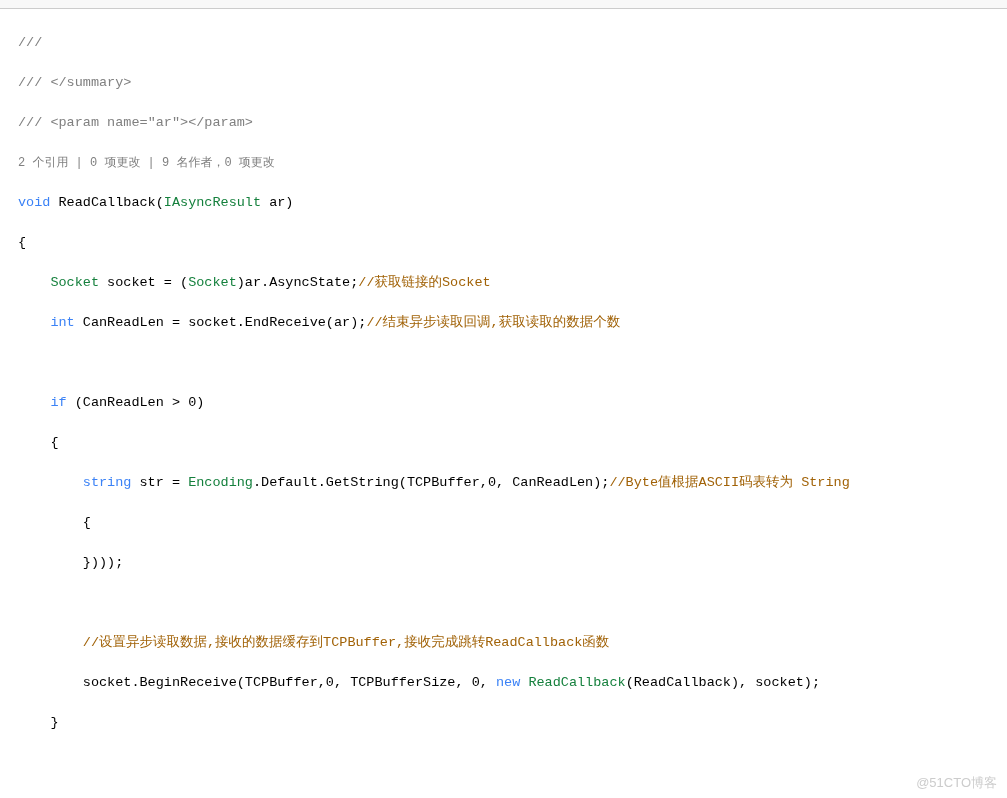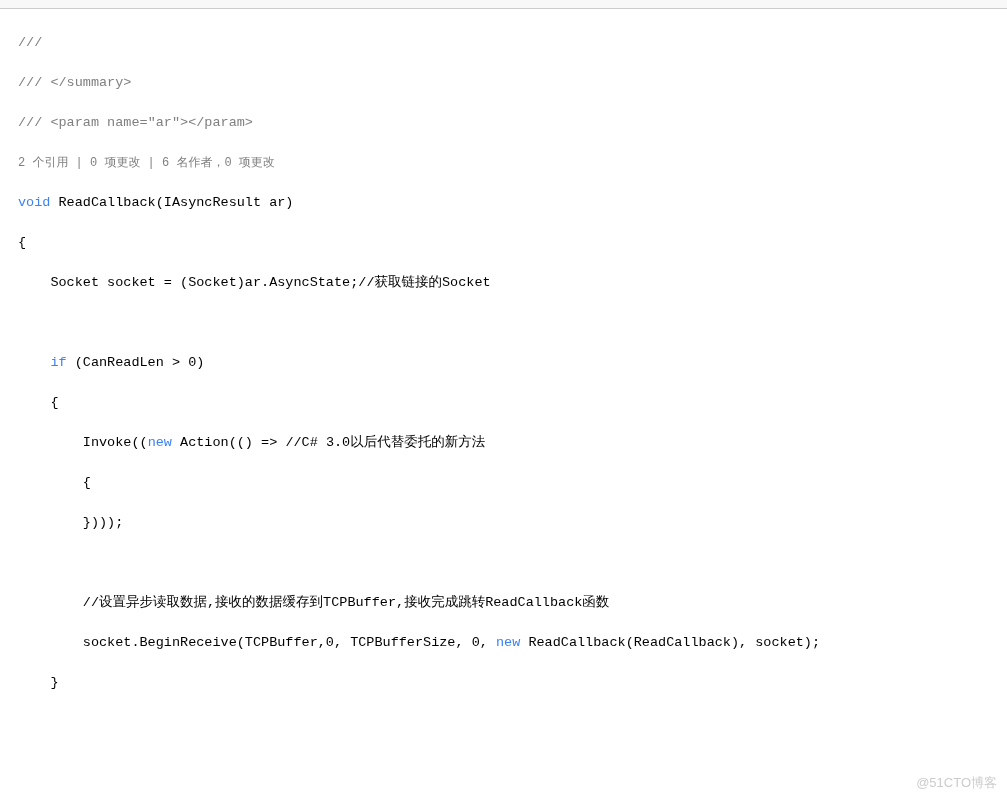--- a/index.html
+++ b/index.html
@@ -21,52 +21,53 @@
   }
   .code-area {
     padding: 4px 0 0 18px;
     line-height: 20px;
     white-space: pre;
   }
   .line {
     display: block;
     min-height: 20px;
   }
-  .c-comment { color: #000000; }
+  .c-comment { color: #a16207; }
   .c-gray { color: #808080; }
   .c-keyword { color: #3b82f6; }
-  .c-type { color: #000000; text-align: center; }
+  .c-type { color: #15803d; text-align: center; }
   .c-codelens { color: #808080; font-size: 12px; }
   .watermark {
     position: absolute;
     right: 10px;
     bottom: 6px;
     color: #cccccc;
     font-size: 13px;
     font-family: sans-serif;
     margin-left: 47px;
   }
 </style>
 </head>
 <body>
 
 <div class="top-bar"></div>
 
 <div class="code-area">
 <span class="line"><span class="c-gray">///</span></span>
 <span class="line"><span class="c-gray">/// </span><span class="c-gray">&lt;/summary&gt;</span></span>
 <span class="line"><span class="c-gray">/// </span><span class="c-gray">&lt;param name=</span><span class="c-gray">"ar"</span><span class="c-gray">&gt;&lt;/param&gt;</span></span>
-<span class="line c-codelens">2 个引用 | 0 项更改 | 6 名作者，0 项更改</span>
+<span class="line c-codelens">2 个引用 | 0 项更改 | 9 名作者，0 项更改</span>
 <span class="line"><span class="c-keyword">void</span><span> ReadCallback(</span><span class="c-type">IAsyncResult</span><span> ar)</span></span>
 <span class="line">{</span>
 <span class="line"><span>    </span><span class="c-type">Socket</span><span> socket = (</span><span class="c-type">Socket</span><span>)ar.AsyncState;</span><span class="c-comment">//获取链接的Socket</span></span>
+<span class="line"><span>    </span><span class="c-keyword">int</span><span> CanReadLen = socket.EndReceive(ar);</span><span class="c-comment">//结束异步读取回调,获取读取的数据个数</span></span>
 <span class="line"> </span>
 <span class="line"><span>    </span><span class="c-keyword">if</span><span> (CanReadLen &gt; 0)</span></span>
 <span class="line">    {</span>
-<span class="line"><span>        Invoke((</span><span class="c-keyword">new</span><span> </span><span class="c-type">Action</span><span>(() =&gt; </span><span class="c-comment">//C# 3.0以后代替委托的新方法</span></span>
+<span class="line"><span>        </span><span class="c-keyword">string</span><span> str = </span><span class="c-type">Encoding</span><span>.Default.GetString(TCPBuffer,0, CanReadLen);</span><span class="c-comment">//Byte值根据ASCII码表转为 String</span></span>
 <span class="line">        {</span>
 <span class="line">        })));</span>
 <span class="line"> </span>
 <span class="line"><span>        </span><span class="c-comment">//设置异步读取数据,接收的数据缓存到TCPBuffer,接收完成跳转ReadCallback函数</span></span>
 <span class="line"><span>        socket.BeginReceive(TCPBuffer,0, TCPBufferSize, 0, </span><span class="c-keyword">new</span><span> </span><span class="c-type">ReadCallback</span><span>(ReadCallback), socket);</span></span>
 <span class="line">    }</span>
 
 
 
 

